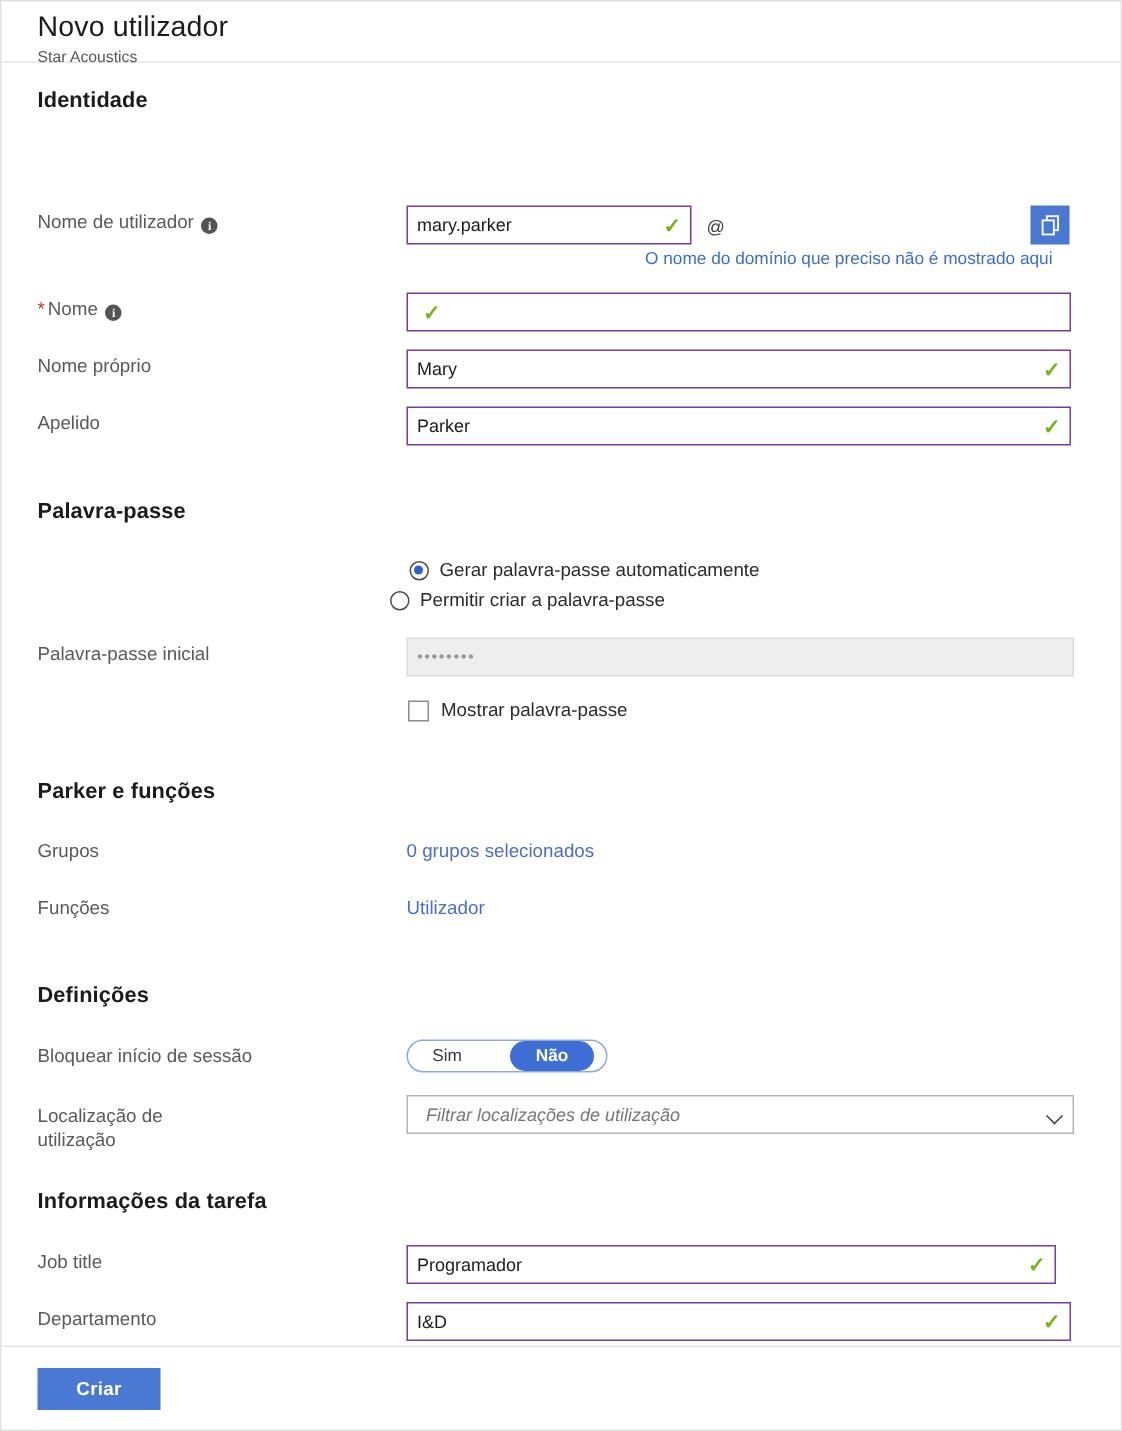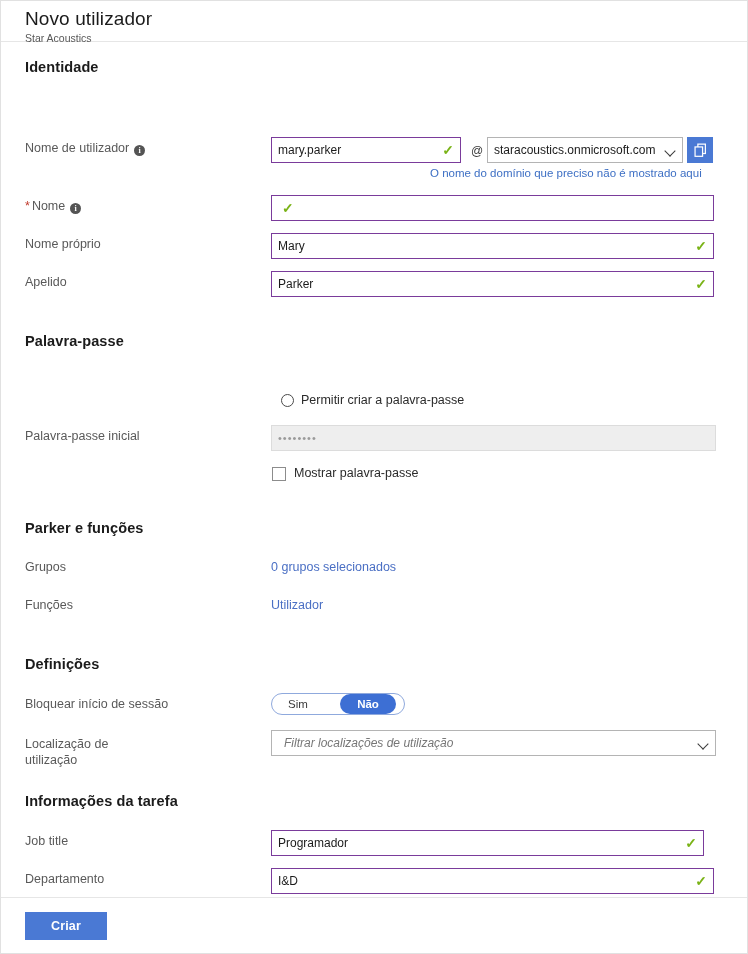--- a/index.html
+++ b/index.html
@@ -294,24 +294,20 @@
     <div class="section-title" style="position:absolute; left:24px; top:17px;">Identidade</div>
 
     <div class="row" style="top:98px;">
       <div class="lbl"><span>Nome de utilizador</span><span class="info-icon">i</span></div>
     </div>
     <div class="field" style="left:270px; top:95px; width:190px;">
       <span class="val">mary.parker</span>
       <span class="check">✓</span>
     </div>
     <div class="at-sign" style="left:470px; top:101px;">@</div>
-    <div class="field plain" style="left:486px; top:95px; width:196px;">
-      <span class="val">staracoustics.onmicrosoft.com</span>
-      <span class="chev"></span>
-    </div>
     <button class="copy-btn" style="left:686px; top:95px;">
       <svg width="15" height="15" viewBox="0 0 16 16">
         <rect x="5.2" y="1.2" width="8" height="10" fill="none" stroke="#ffffff" stroke-width="1.3"></rect>
         <rect x="2.2" y="4.2" width="8" height="10" fill="#4a79d4" stroke="#ffffff" stroke-width="1.3"></rect>
       </svg>
     </button>
     <div class="hint-link" style="left:429px; top:124px;">O nome do domínio que preciso não é mostrado aqui</div>
 
     <div class="row" style="top:156px;">
       <div class="lbl"><span class="req-star">*</span><span>Nome</span><span class="info-icon">i</span></div>
@@ -331,21 +327,25 @@
     <div class="row" style="top:232px;">
       <div class="lbl">Apelido</div>
     </div>
     <div class="field" style="left:270px; top:229px; width:443px;">
       <span class="val">Parker</span>
       <span class="check">✓</span>
     </div>
 
     <div class="section-title" style="position:absolute; left:24px; top:291px;">Palavra-passe</div>
 
-    <div class="radio-item" style="left:280px; top:351px;">
+    <div class="radio-item" style="left:272px; top:331px;">
+      <span class="radio on"></span>
+      <span class="radio-lbl">Gerar palavra-passe automaticamente</span>
+    </div>
+    <div class="radio-item" style="left:259px; top:351px;">
       <span class="radio"></span>
       <span class="radio-lbl">Permitir criar a palavra-passe</span>
     </div>
 
     <div class="row" style="top:386px;">
       <div class="lbl">Palavra-passe inicial</div>
     </div>
     <div class="field disabled" style="left:270px; top:383px; width:445px;">
       <span class="val">••••••••</span>
     </div>

